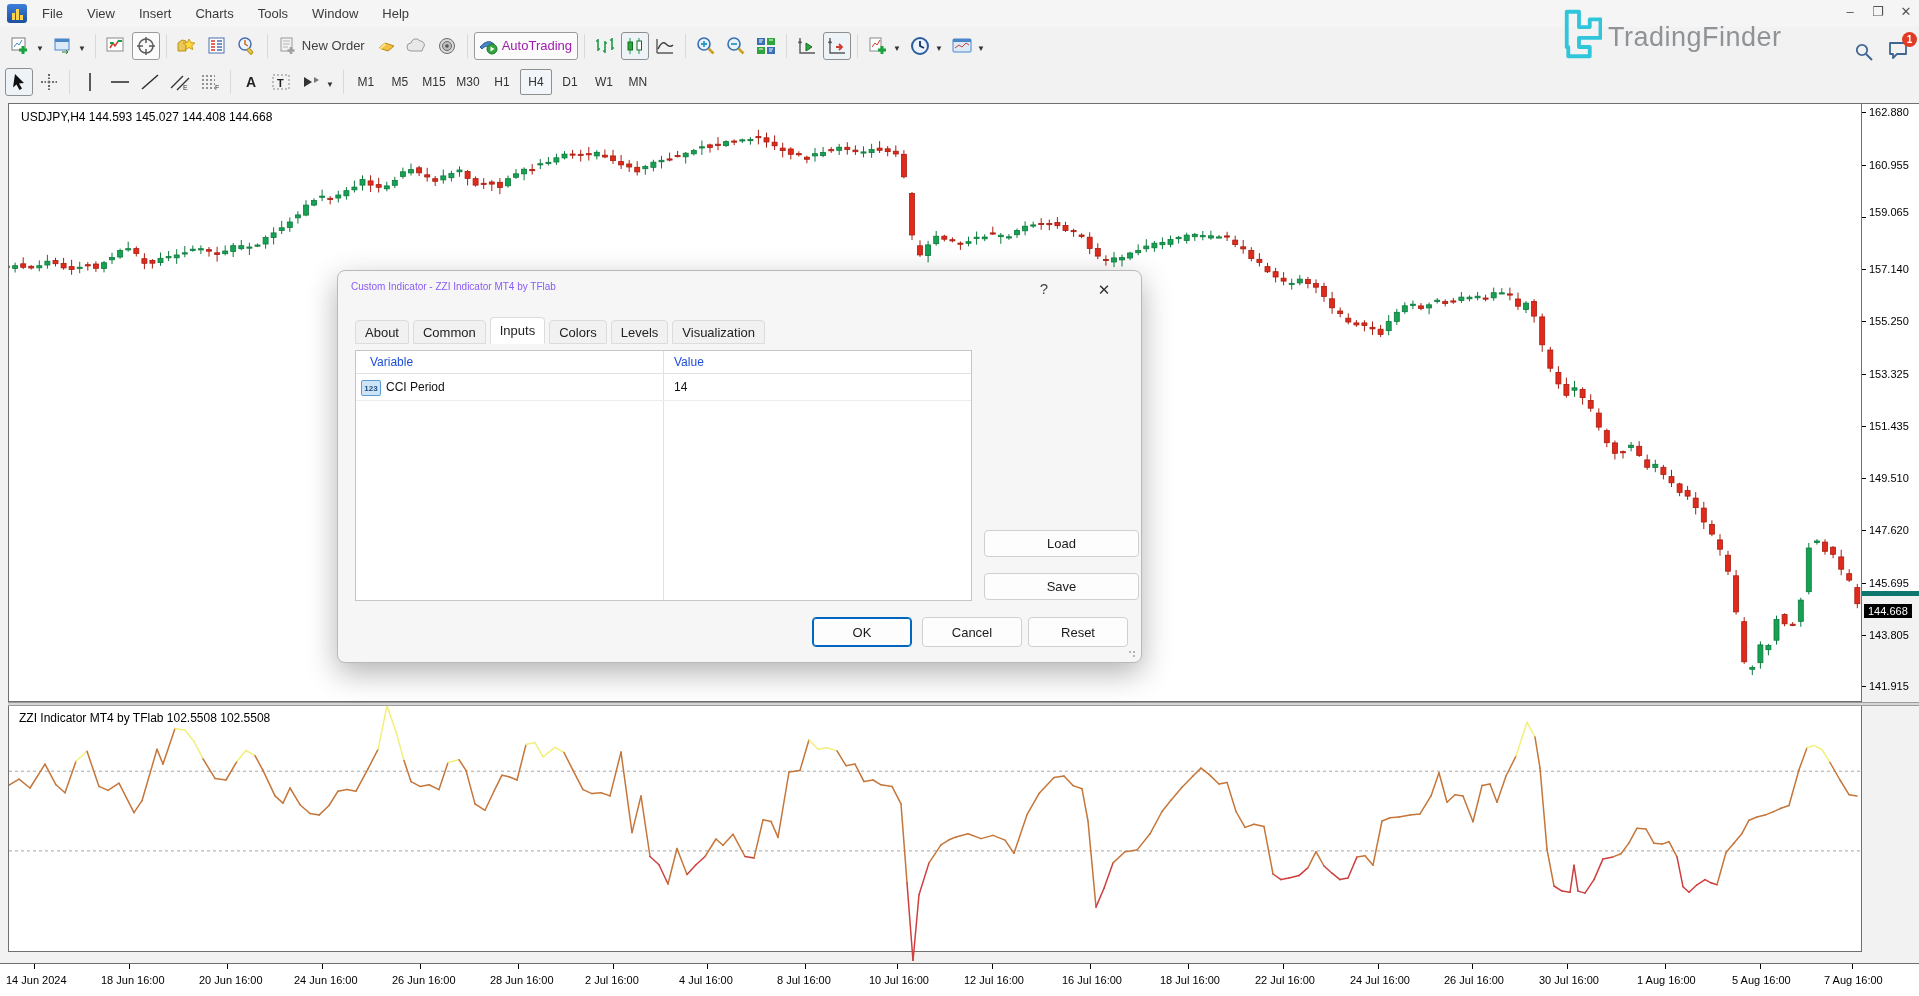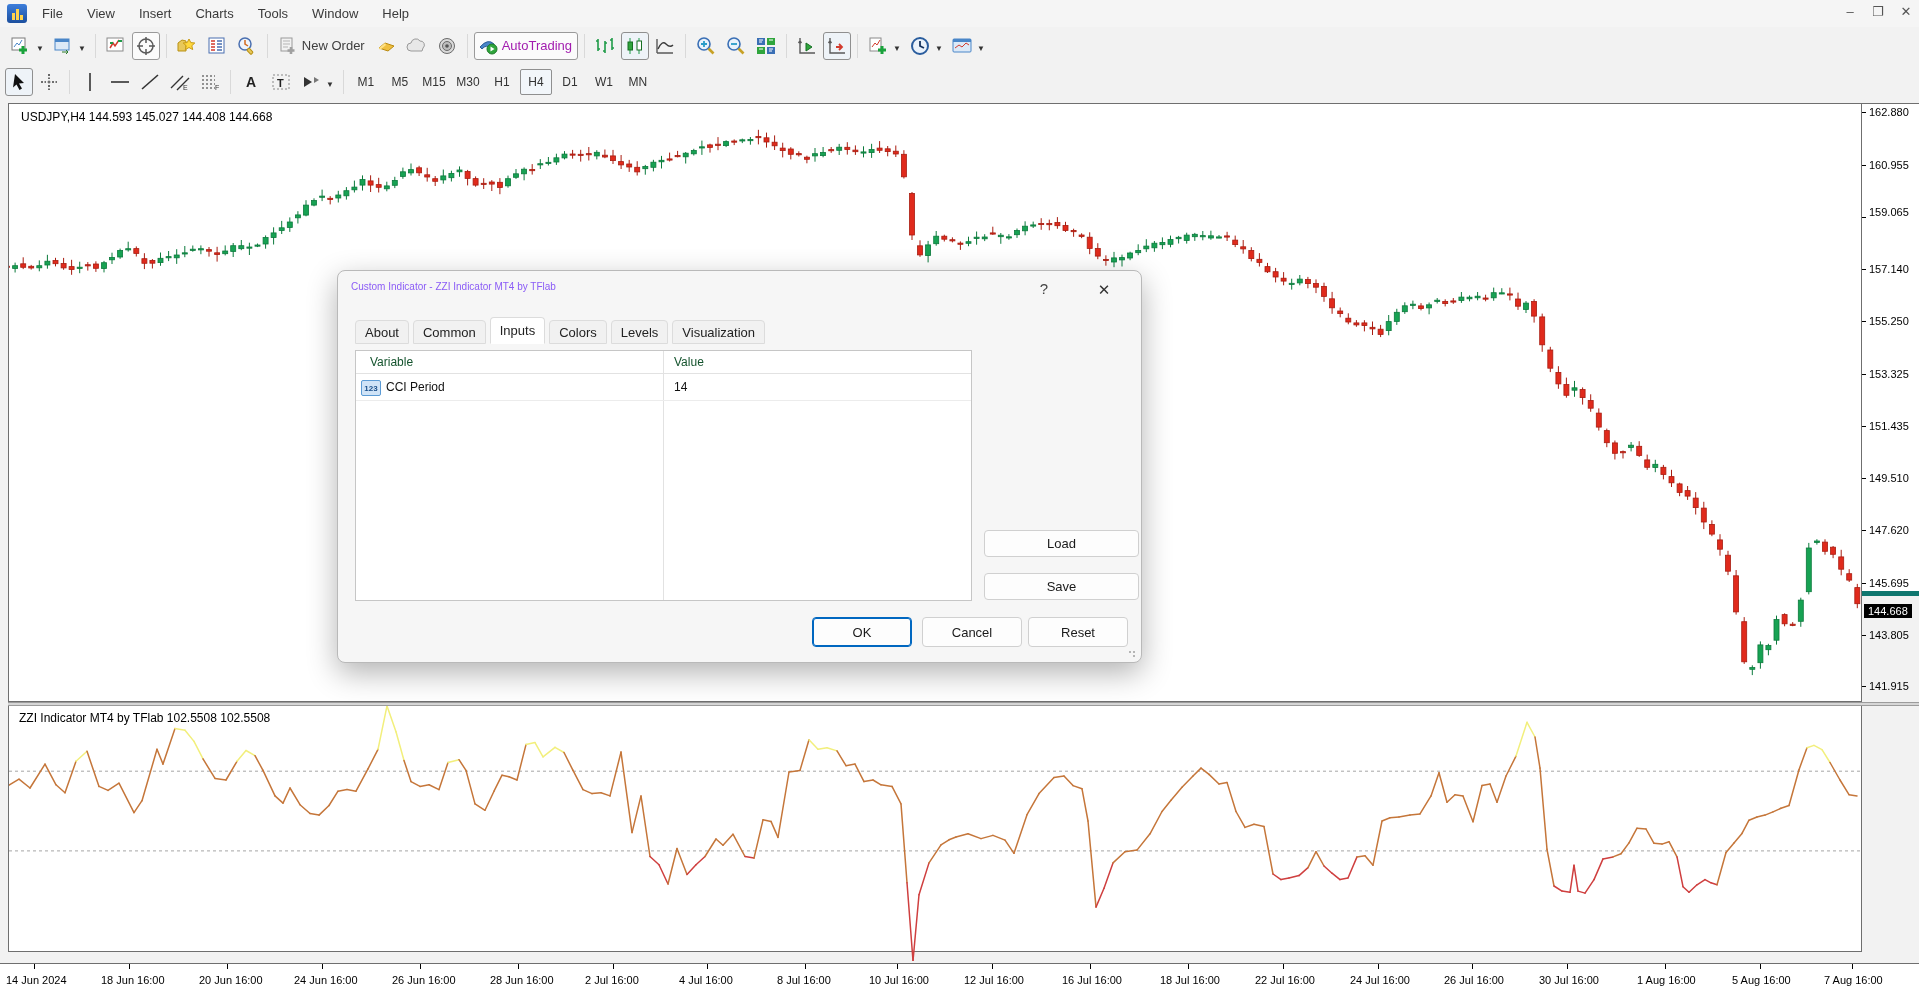--- a/index.html
+++ b/index.html
@@ -54,21 +54,21 @@
   #dlg-title{position:absolute;left:13px;top:10px;font-size:10px;color:#8b5cf6;}
   #dlg-help{position:absolute;right:86px;top:9px;font-size:15px;color:#444;width:22px;text-align:center;cursor:default;}
   #dlg-close{position:absolute;right:24px;top:7px;font-size:15px;color:#333;width:26px;height:24px;text-align:center;line-height:24px;cursor:default;border-radius:4px;}
   #dlg-tabs{position:absolute;left:17px;top:46px;display:flex;gap:4px;align-items:flex-end;}
   .dtab{height:22px;padding:0 9px;display:flex;align-items:center;font-size:13px;color:#222;
         background:#f1f1f1;border:1px solid #dcdcdc;border-radius:4px 4px 0 0;cursor:default;}
   .dtab.sel{background:#fff;height:25px;border-bottom-color:#fff;position:relative;z-index:2;}
   #dlg-box{position:absolute;left:17px;top:79px;width:617px;height:251px;background:#fff;border:1px solid #c6c6c6;box-sizing:border-box;}
   #col-divider{position:absolute;left:307px;top:0;width:1px;height:100%;background:#e2e2e2;}
   .hdr-row{position:absolute;left:0;top:0;width:100%;height:23px;border-bottom:1px solid #e2e2e2;box-sizing:border-box;}
-  .hdr-row span{position:absolute;top:4px;font-size:12px;color:#14532d;}
+  .hdr-row span{position:absolute;top:4px;font-size:12px;color:#1d4ed8;}
   #var-row{position:absolute;left:0;top:23px;width:100%;height:27px;border-bottom:1px solid #ececec;box-sizing:border-box;cursor:default;}
   #num-icon{position:absolute;left:5px;top:6px;width:18px;height:14px;background:#cfe3f7;border:1px solid #5b9bd5;
             border-radius:2px;color:#1a4f8a;font-size:8px;font-weight:bold;display:flex;align-items:center;justify-content:center;}
   #var-name{position:absolute;left:30px;top:6px;font-size:12px;color:#111;}
   #var-value{position:absolute;left:318px;top:6px;font-size:12px;color:#111;}
   .dlg-btn{position:absolute;background:#fdfdfd;border:1px solid #d0d0d0;border-radius:4px;
            font-size:13px;color:#1a1a1a;display:flex;align-items:center;justify-content:center;cursor:default;font-family:"Liberation Sans",sans-serif;}
   #btn-ok{border:1px solid #0067c0;box-shadow:0 0 0 1px #0067c0 inset;}
   #dlg-grip{position:absolute;right:5px;bottom:4px;width:8px;height:8px;
             background:radial-gradient(circle at 2px 2px,#b5b5b5 1px,transparent 1.2px),
@@ -403,20 +403,38 @@
       <div class="tf-btn">M5</div>
       <div class="tf-btn">M15</div>
       <div class="tf-btn">M30</div>
       <div class="tf-btn">H1</div>
       <div class="tf-btn sel">H4</div>
       <div class="tf-btn">D1</div>
       <div class="tf-btn">W1</div>
       <div class="tf-btn">MN</div>
     </div>
 
+  <div id="brand" class="abs">
+    <svg width="46" height="52" viewBox="0 0 60 66">
+      <path d="M14 4 L30 4 L30 24 L44 24 L44 14 L58 14 L58 38 L30 38 L30 50 L44 50 L44 62 L16 62 L16 50 L14 50 Z" fill="none" stroke="#2fc6dc" stroke-width="5" stroke-linejoin="round"></path>
+    </svg>
+    <span id="brand-text">TradingFinder</span>
+    <div id="tr-icons">
+      <svg width="20" height="20" viewBox="0 0 20 20">
+        <circle cx="8" cy="8" r="5.2" fill="none" stroke="#3f6592" stroke-width="1.8"></circle>
+        <line x1="12" y1="12" x2="18" y2="18" stroke="#3f6592" stroke-width="2"></line>
+      </svg>
+      <span style="position:relative">
+        <svg width="22" height="20" viewBox="0 0 22 20">
+          <path d="M2 3 h16 v11 h-9 l-4 4 v-4 h-3 Z" fill="none" stroke="#3f6592" stroke-width="1.8" stroke-linejoin="round"></path>
+        </svg>
+        <span id="notif-badge">1</span>
+      </span>
+    </div>
+  </div>
 
   <div id="chart-pane" class="abs">
     <svg id="price-svg" width="1852" height="597">
         <line x1="-2.0" y1="156.0" x2="-2.0" y2="168.3" stroke="#a81d11" stroke-width="1"></line>
         <rect x="-4.5" y="162.2" width="5" height="1.2" fill="#e02a1c" stroke="#a81d11" stroke-width="0.8"></rect>
         <line x1="6.1" y1="158.6" x2="6.1" y2="168.5" stroke="#0c7a3c" stroke-width="1"></line>
         <rect x="3.6" y="161.7" width="5" height="2.7" fill="#17a253" stroke="#0c7a3c" stroke-width="0.8"></rect>
         <line x1="14.2" y1="153.3" x2="14.2" y2="165.1" stroke="#a81d11" stroke-width="1"></line>
         <rect x="11.7" y="159.8" width="5" height="3.5" fill="#e02a1c" stroke="#a81d11" stroke-width="0.8"></rect>
         <line x1="22.2" y1="160.9" x2="22.2" y2="165.6" stroke="#a81d11" stroke-width="1"></line>

